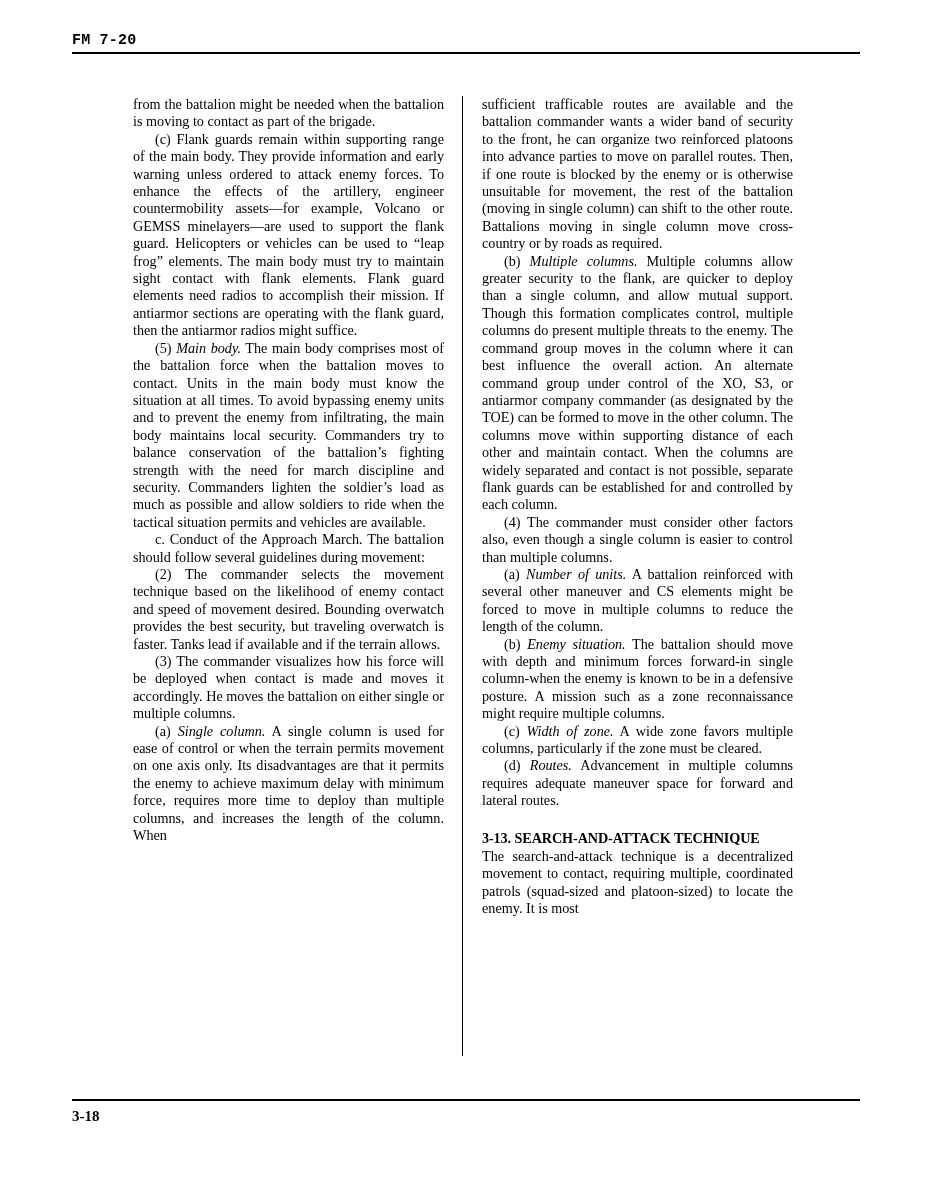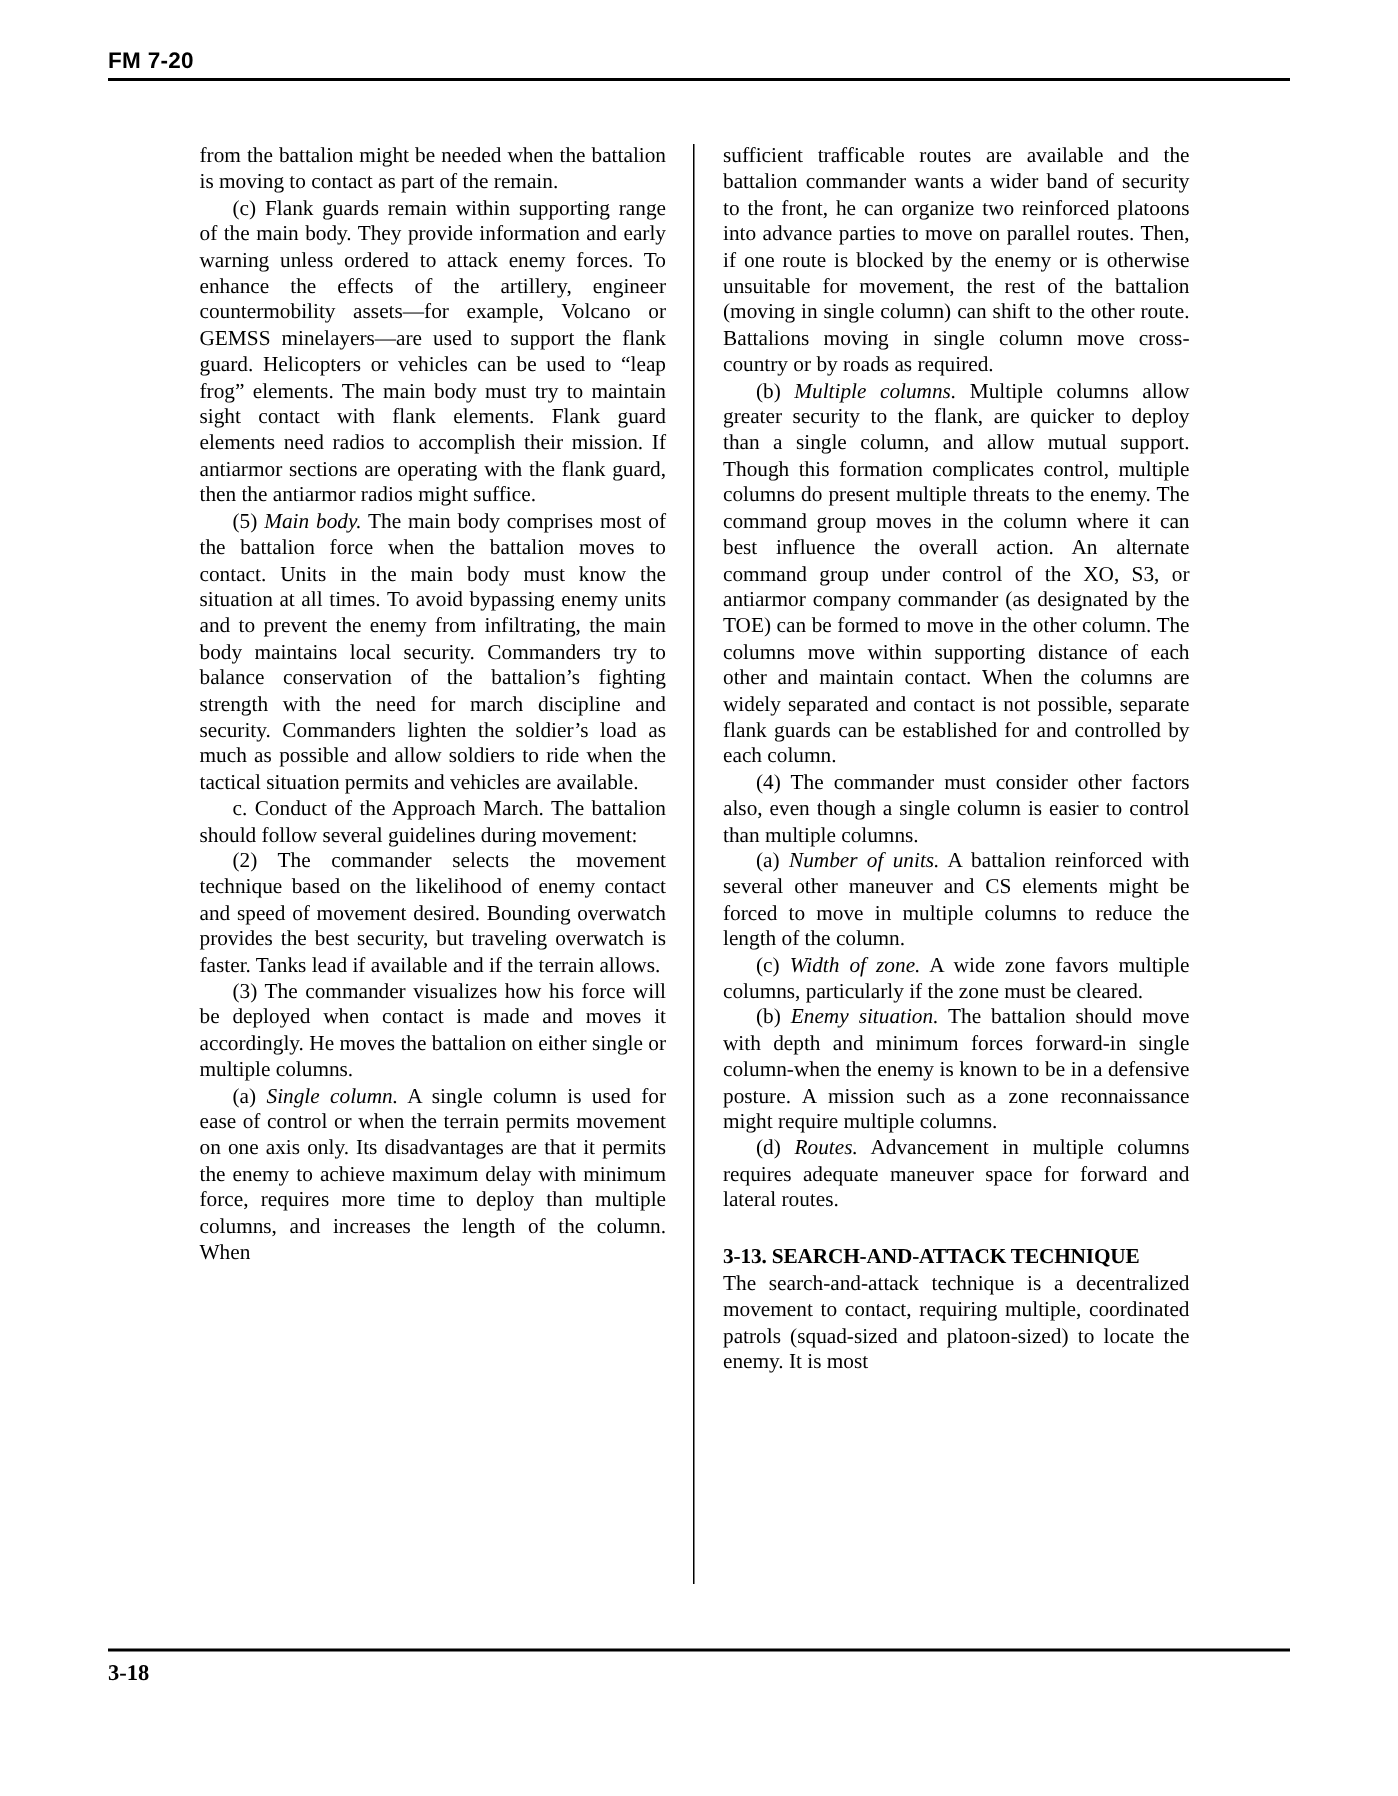--- a/index.html
+++ b/index.html
@@ -22,21 +22,21 @@
     box-sizing: border-box;
   }
   
   .header {
     position: absolute;
     left: 72px;
     top: 32px;
     width: 788px;
   }
   .header-title {
-    font-family: Liberation Sans, sans-serif;
+    font-family: Liberation Mono, monospace;
     font-weight: bold;
     font-size: 15px;
     letter-spacing: 0.2px;
     padding-bottom: 3px;
   }
   .header-rule {
     border-bottom: 2px solid #000;
     width: 100%;
   }
   
@@ -104,35 +104,35 @@
 
 <div class="page">
 
   <div class="header">
     <div class="header-title">FM 7-20</div>
     <div class="header-rule"></div>
   </div>
 
   <div class="columns">
     <div class="col left" id="col-left">
-        <p class="noindent"><span>from the battalion might be needed when the battalion is moving to contact as part of the remain.</span></p>
+        <p class="noindent"><span>from the battalion might be needed when the battalion is moving to contact as part of the brigade.</span></p>
         <p><span>(c) Flank guards remain within supporting range of the main body. They provide information and early warning unless ordered to attack enemy forces. To enhance the effects of the artillery, engineer countermobility assets—for example, Volcano or GEMSS minelayers—are used to support the flank guard. Helicopters or vehicles can be used to “leap frog” elements. The main body must try to maintain sight contact with flank elements. Flank guard elements need radios to accomplish their mission. If antiarmor sections are operating with the flank guard, then the antiarmor radios might suffice.</span></p>
         <p><span>(5) </span><span class="bold ital">Main body.</span><span> The main body comprises most of the battalion force when the battalion moves to contact. Units in the main body must know the situation at all times. To avoid bypassing enemy units and to prevent the enemy from infiltrating, the main body maintains local security. Commanders try to balance conservation of the battalion’s fighting strength with the need for march discipline and security. Commanders lighten the soldier’s load as much as possible and allow soldiers to ride when the tactical situation permits and vehicles are available.</span></p>
         <p><span>c. </span><span class="bold">Conduct of the Approach March.</span><span> The battalion should follow several guidelines during movement:</span></p>
         <p><span>(2) The commander selects the movement technique based on the likelihood of enemy contact and speed of movement desired. Bounding overwatch provides the best security, but traveling overwatch is faster. Tanks lead if available and if the terrain allows.</span></p>
         <p><span>(3) The commander visualizes how his force will be deployed when contact is made and moves it accordingly. He moves the battalion on either single or multiple columns.</span></p>
         <p><span>(a) </span><span class="ital">Single column.</span><span> A single column is used for ease of control or when the terrain permits movement on one axis only. Its disadvantages are that it permits the enemy to achieve maximum delay with minimum force, requires more time to deploy than multiple columns, and increases the length of the column. When</span></p>
       </div>
     <div class="col right" id="col-right">
         <p class="noindent"><span>sufficient trafficable routes are available and the battalion commander wants a wider band of security to the front, he can organize two reinforced platoons into advance parties to move on parallel routes. Then, if one route is blocked by the enemy or is otherwise unsuitable for movement, the rest of the battalion (moving in single column) can shift to the other route. Battalions moving in single column move cross-country or by roads as required.</span></p>
         <p><span>(b) </span><span class="ital">Multiple columns.</span><span> Multiple columns allow greater security to the flank, are quicker to deploy than a single column, and allow mutual support. Though this formation complicates control, multiple columns do present multiple threats to the enemy. The command group moves in the column where it can best influence the overall action. An alternate command group under control of the XO, S3, or antiarmor company commander (as designated by the TOE) can be formed to move in the other column. The columns move within supporting distance of each other and maintain contact. When the columns are widely separated and contact is not possible, separate flank guards can be established for and controlled by each column.</span></p>
         <p><span>(4) The commander must consider other factors also, even though a single column is easier to control than multiple columns.</span></p>
         <p><span>(a) </span><span class="ital">Number of units.</span><span> A battalion reinforced with several other maneuver and CS elements might be forced to move in multiple columns to reduce the length of the column.</span></p>
+        <p><span>(b) </span><span class="ital">Enemy situation.</span><span> The battalion should move with depth and minimum forces forward-in single column-when the enemy is known to be in a defensive posture. A mission such as a zone reconnaissance might require multiple columns.</span></p>
         <p><span>(c) </span><span class="ital">Width of zone.</span><span> A wide zone favors multiple columns, particularly if the zone must be cleared.</span></p>
-        <p><span>(b) </span><span class="ital">Enemy situation.</span><span> The battalion should move with depth and minimum forces forward-in single column-when the enemy is known to be in a defensive posture. A mission such as a zone reconnaissance might require multiple columns.</span></p>
         <p><span>(d) </span><span class="ital">Routes.</span><span> Advancement in multiple columns requires adequate maneuver space for forward and lateral routes.</span></p>
         <p class="sec-head">3-13. SEARCH-AND-ATTACK TECHNIQUE</p>
         <p class="noindent">The search-and-attack technique is a decentralized movement to contact, requiring multiple, coordinated patrols (squad-sized and platoon-sized) to locate the enemy. It is most</p>
       </div>
   </div>
 
   <div class="footer">
     <div class="footer-rule"></div>
     <div class="footer-page">3-18</div>
   </div>

